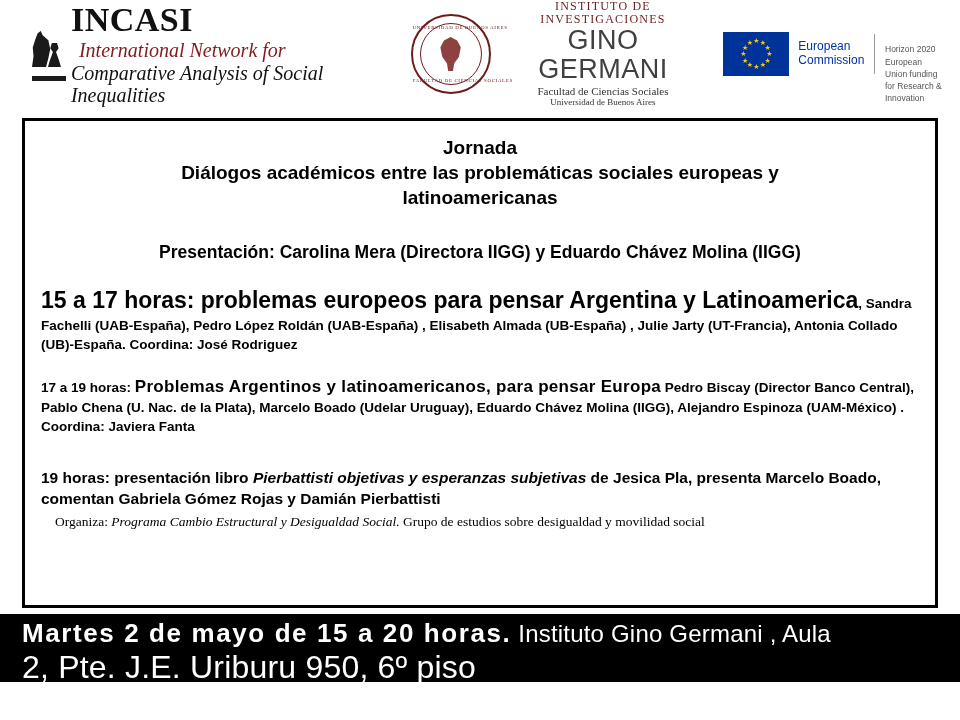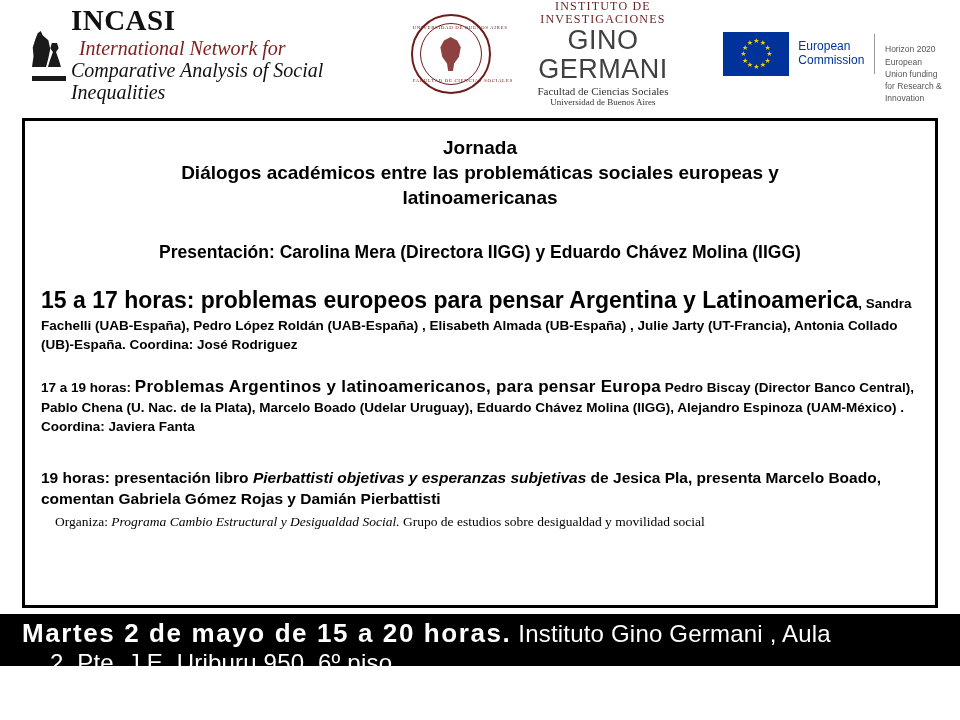--- a/index.html
+++ b/index.html
@@ -57,21 +57,21 @@
   .chess-mark .base {
     position: absolute;
     left: 0; bottom: 0;
     width: 34px; height: 5px;
     background: #1a1a1a;
   }
   .incasi-text { line-height: 1.12; }
   .incasi-name {
     font-family: "Liberation Serif", serif;
     font-weight: bold;
-    font-size: 29px;
+    font-size: 34px;
     letter-spacing: 0.5px;
     color: #111;
     display: inline-block;
   }
   .incasi-sub1 {
     font-family: "Liberation Serif", serif;
     font-style: italic;
     font-size: 20px;
     color: #7f1d1d;
     display: inline-block;
@@ -281,21 +281,21 @@
   .organiza .org-label { font-style: normal; }
   .organiza .org-italic { font-style: italic; }
   .organiza .org-rest { font-style: normal; }
 
   
   .footer-bar {
     position: absolute;
     left: 0;
     top: 614px;
     width: 960px;
-    height: 52px;
+    height: 68px;
     background: #000;
     color: #fff;
     box-sizing: border-box;
     padding: 4px 0 0 22px;
   }
   .footer-line {
     font-family: "Liberation Sans", sans-serif;
     line-height: 1.18;
   }
   .footer-strong {
@@ -303,24 +303,23 @@
     font-size: 26px;
     letter-spacing: 1.6px;
   }
   .footer-normal {
     font-weight: normal;
     font-size: 24px;
     letter-spacing: .2px;
   }
   .footer-line2 {
     font-weight: normal;
-    font-size: 24px;
+    font-size: 32px;
     letter-spacing: .2px;
     display: block;
-    margin-left: 28px;
   }
 </style>
 </head>
 <body>
 
 <div class="logo-strip">
 
   <div class="incasi-logo">
     <div class="chess-mark">
       <div class="knight"></div>

